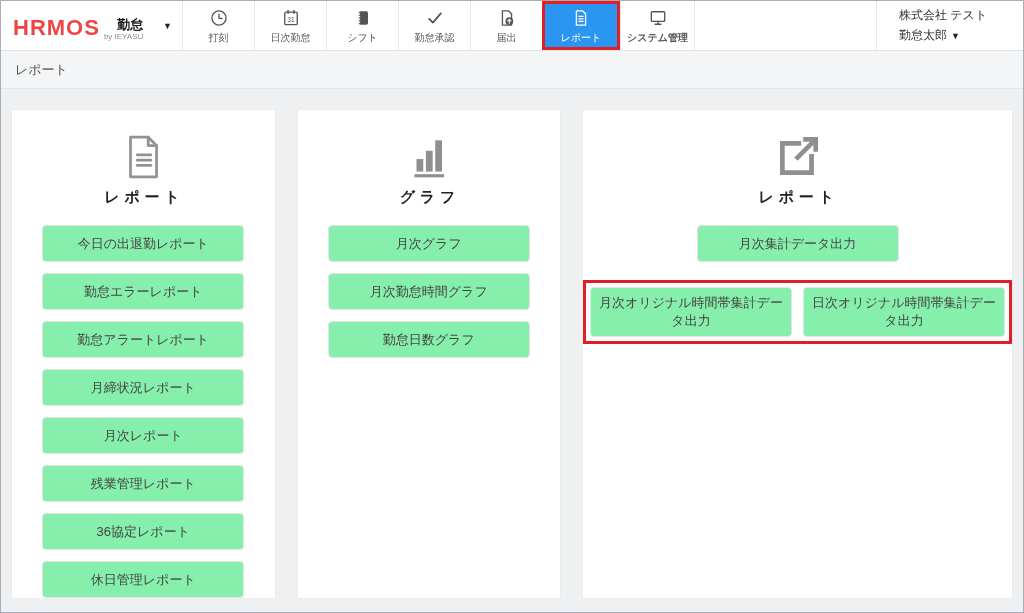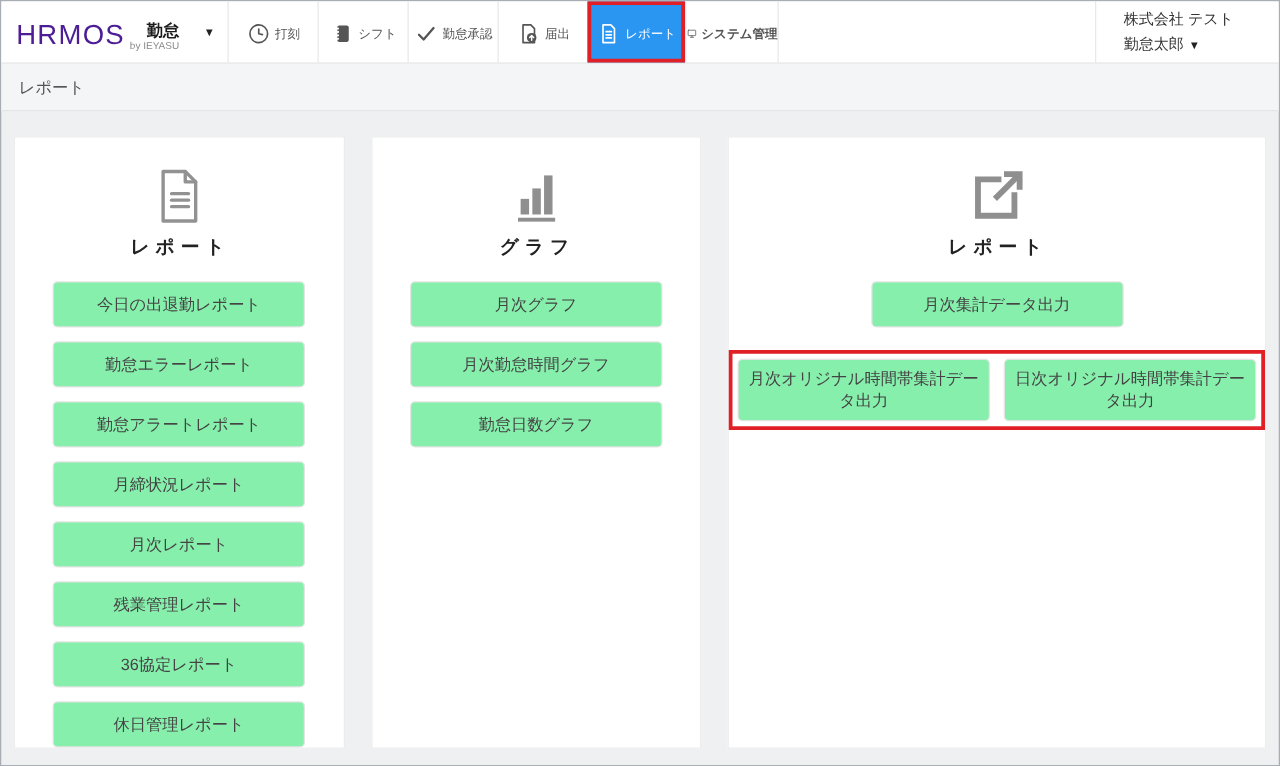--- a/index.html
+++ b/index.html
@@ -24,34 +24,34 @@
     border-bottom:1px solid #e2e2e2;
     display:flex; align-items:stretch;
   }
   .logo-block {
     width:181px; flex:0 0 181px;
     display:flex; align-items:center;
     padding-left:12px; position:relative;
   }
   .logo-text { display:flex; align-items:flex-start; }
   .brand {
-    font-size:22px; font-weight:400; letter-spacing:1px; color:#4c1d95;
+    font-size:22px; font-weight:700; letter-spacing:1px; color:#ef4444;
     line-height:1;
     margin-top:6px;
   }
   .product-wrap { margin-left:4px; display:flex; flex-direction:column; align-items:flex-end;text-align:right; }
   .product { font-size:13px; font-weight:700; color:#1b1b1b; line-height:1; margin-top:7px; }
   .byline { font-size:8px; color:#8a8a8a; line-height:1; margin-top:2px; }
   .logo-caret { position:absolute; right:10px; top:20px; font-size:9px; color:#222; }
 
   .nav-items { display:flex; align-items:stretch; }
   .nav-item {
     width:72px; flex:0 0 auto;
     border-left:1px solid #e8e8e8;
-    display:flex; flex-direction:row; align-items:center; justify-content:center;
+    display:flex; flex-direction:column; align-items:center; justify-content:center;
     gap:3px; cursor:pointer; padding-top:2px;
   }
   .nav-item:last-child { border-right:1px solid #e8e8e8; }
   .nav-item .nav-label { font-size:10px; color:#555; white-space:nowrap; }
   .nav-item svg { width:20px; height:20px; display:block; }
   .nav-item.wide { width:75px;font-weight:bold; }
   .nav-item.active {
     background:#2b96f2;
     border:3px solid #e01f26;
     width:78px;
@@ -142,20 +142,29 @@
       <span class="logo-caret">▼</span>
     </div>
 
     <div class="nav-items">
       <div class="nav-item">
         <svg viewBox="0 0 24 24">
           <circle class="ic-stroke" cx="12" cy="12" r="8.5"></circle>
           <polyline class="ic-stroke" points="12,7.5 12,12 15.5,12.8"></polyline>
         </svg>
         <span class="nav-label">打刻</span>
+      </div>
+      <div class="nav-item">
+        <svg viewBox="0 0 24 24">
+          <rect class="ic-stroke" x="4.5" y="5" width="15" height="15" rx="1.5"></rect>
+          <line class="ic-stroke" x1="8.5" y1="3" x2="8.5" y2="6.5"></line>
+          <line class="ic-stroke" x1="15.5" y1="3" x2="15.5" y2="6.5"></line>
+          <text x="12" y="16.5" text-anchor="middle" font-size="8" fill="#555" font-family="Liberation Sans,DejaVu Sans,sans-serif">31</text>
+        </svg>
+        <span class="nav-label">日次勤怠</span>
       </div>
       <div class="nav-item">
         <svg viewBox="0 0 24 24">
           <rect class="ic-fill" x="7" y="4" width="11" height="16" rx="2"></rect>
           <circle cx="7.6" cy="7" r="1.1" fill="#fff"></circle>
           <circle cx="7.6" cy="10.3" r="1.1" fill="#fff"></circle>
           <circle cx="7.6" cy="13.6" r="1.1" fill="#fff"></circle>
           <circle cx="7.6" cy="16.9" r="1.1" fill="#fff"></circle>
         </svg>
         <span class="nav-label">シフト</span>

